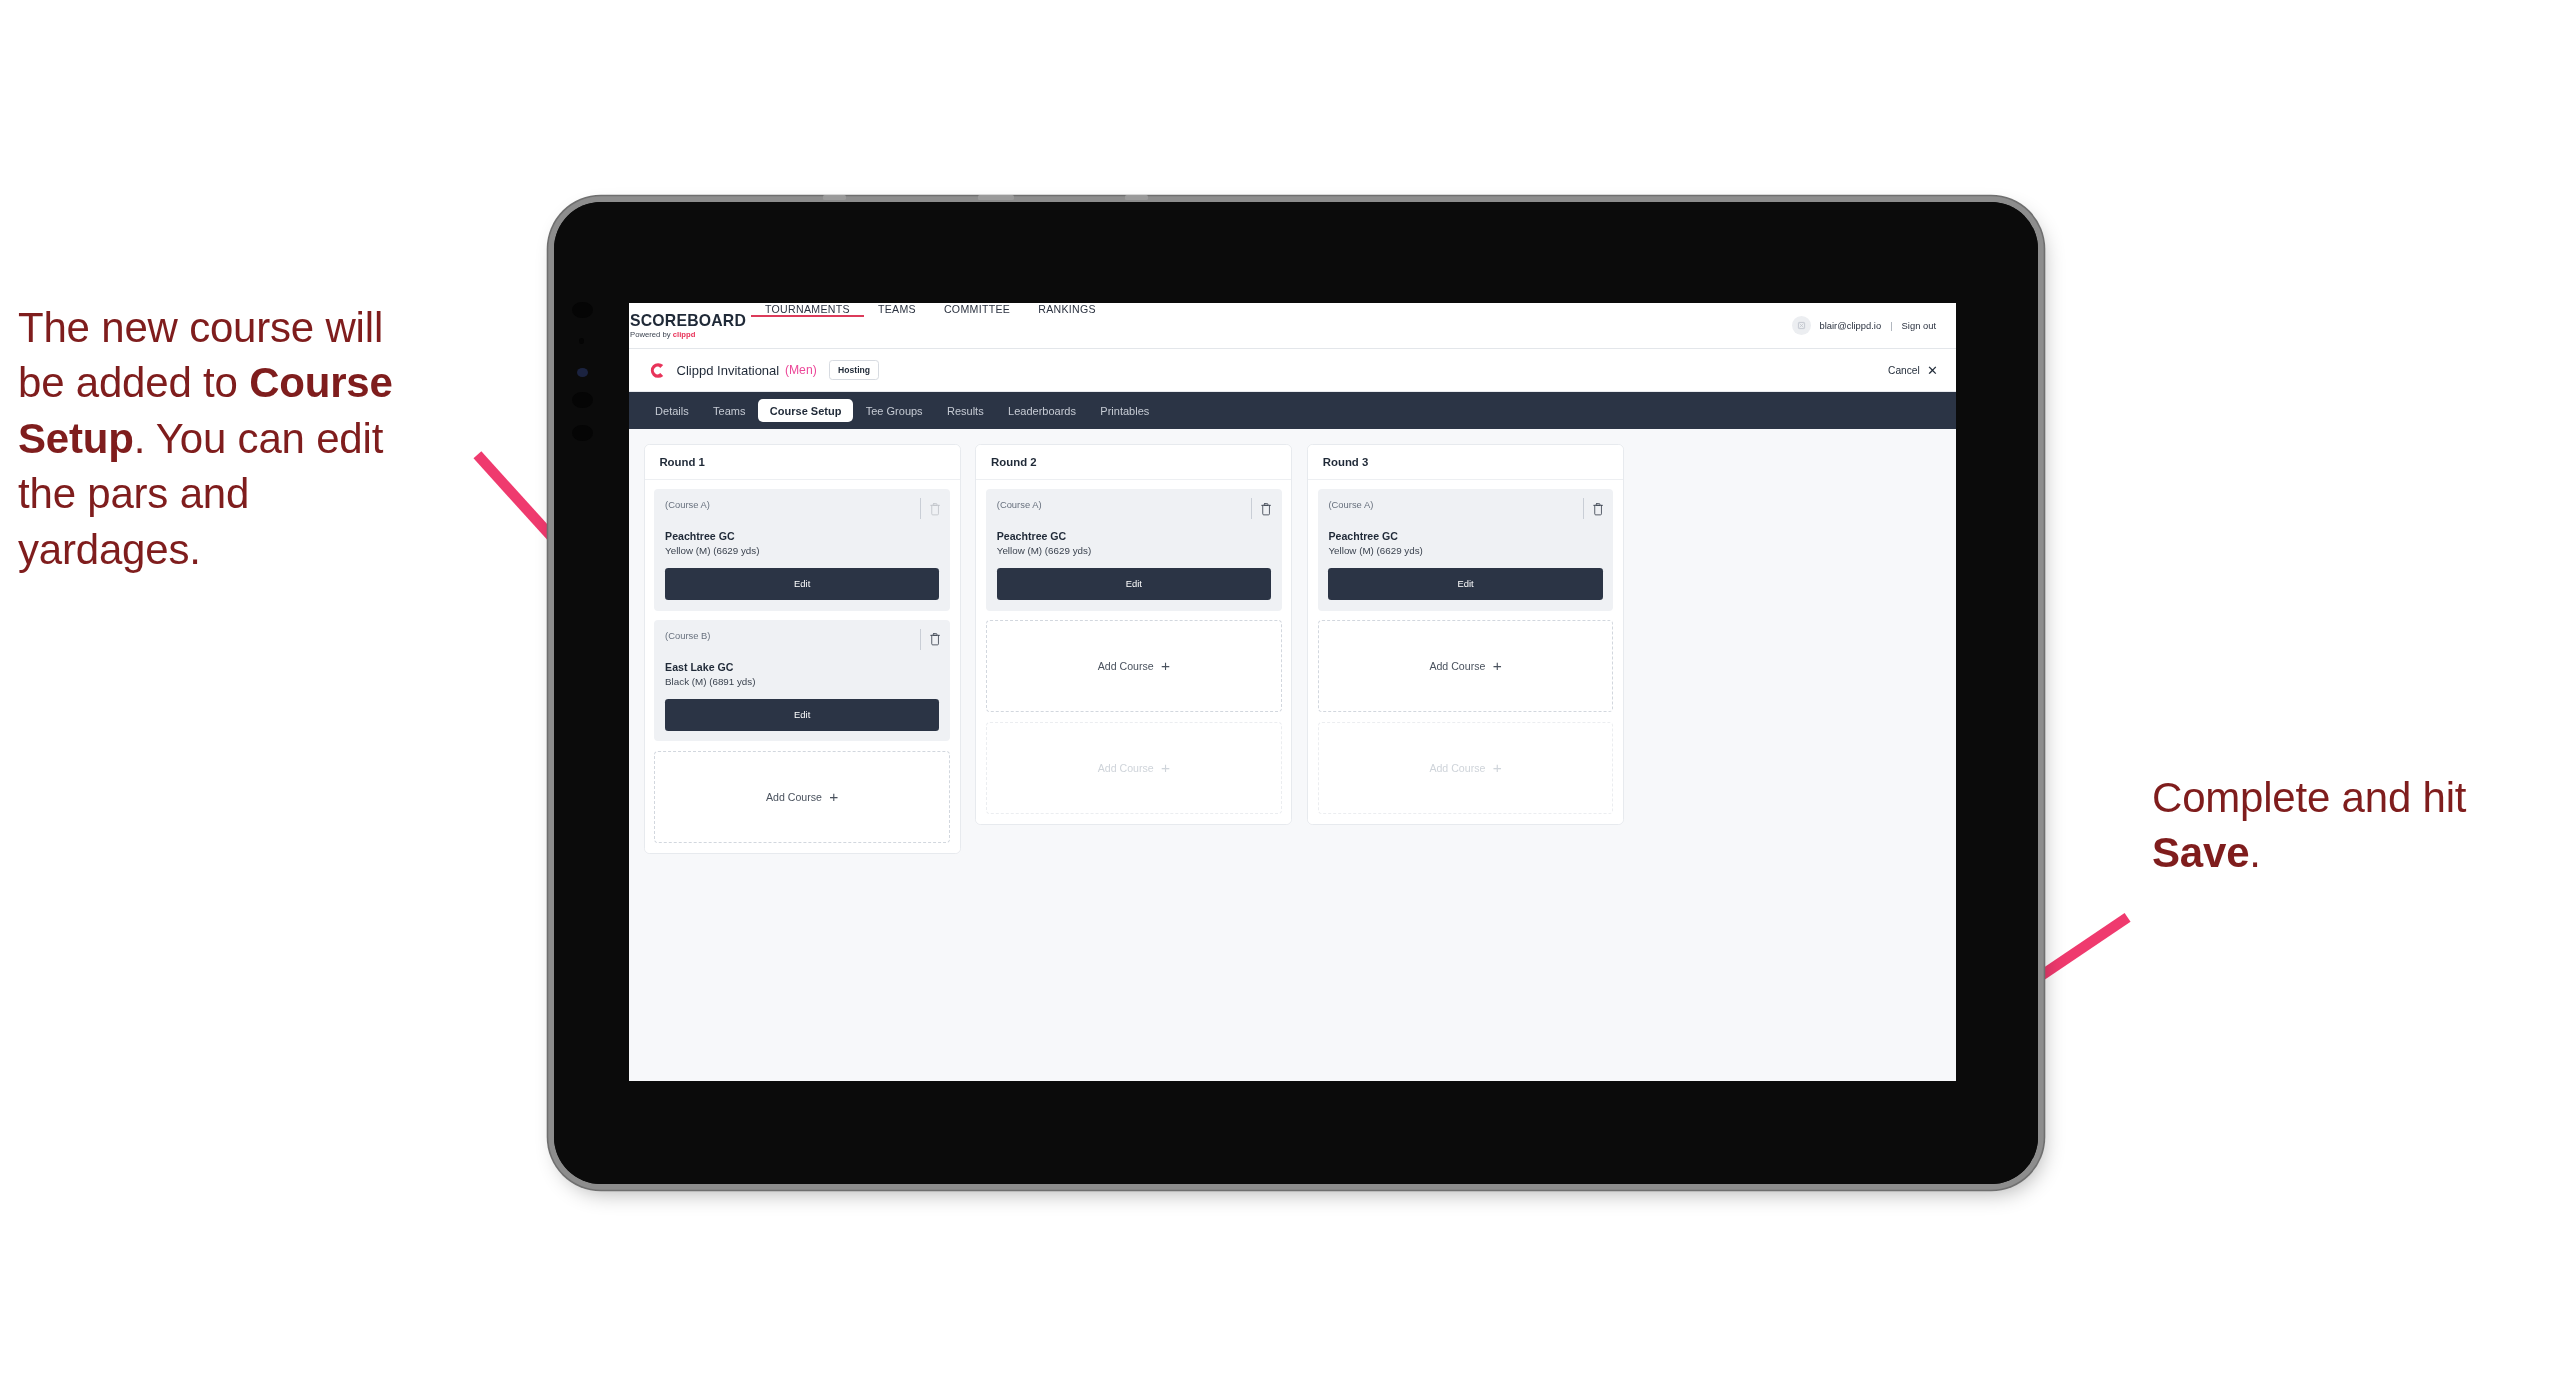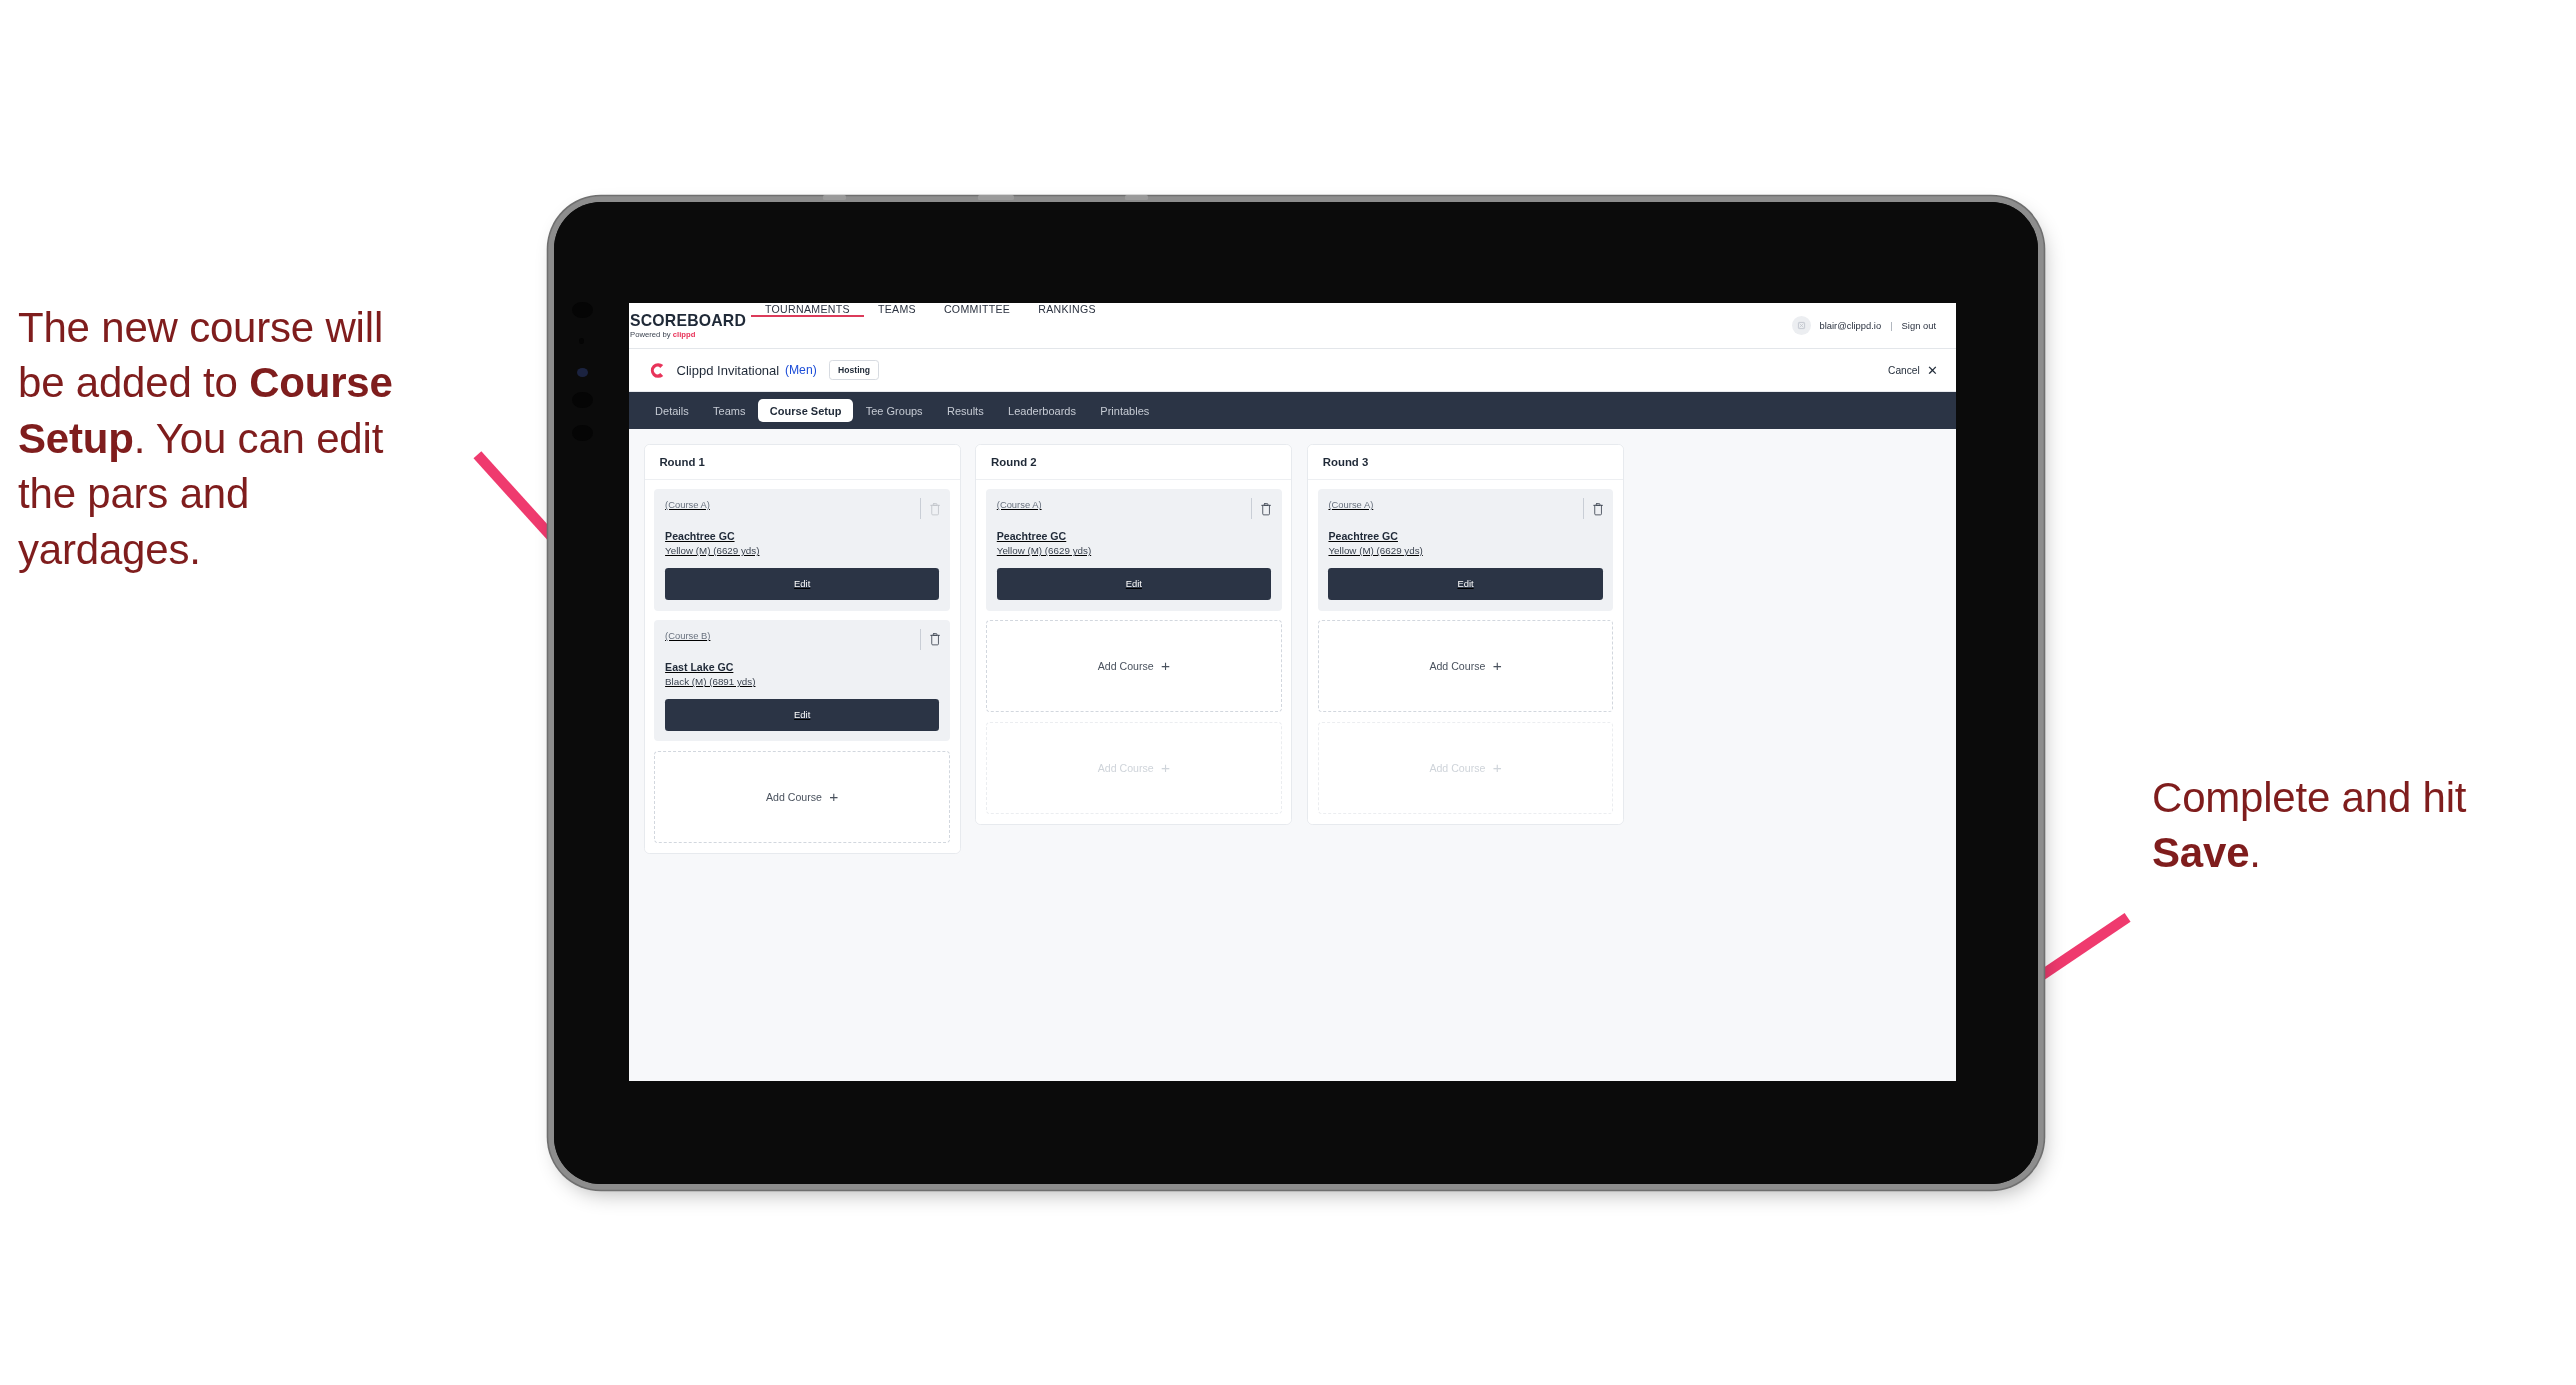--- a/index.html
+++ b/index.html
@@ -99,21 +99,21 @@
   #signout{font-size:9.4px;color:#2b3240;cursor:pointer;}
 
   
   #tourbar{
     height:42px;background:#ffffff;
     display:flex;align-items:center;padding:0 18px;
     border-bottom:0.8px solid #e8eaee;
   }
   #clogo{width:19px;height:19px;margin-right:10.6px;flex:none;}
   #tourname{font-size:13px;color:#1f2937;font-weight:400;}
-  #tourgender{font-size:12.2px;color:#1d4ed8;margin-left:5.7px;}
+  #tourgender{font-size:12.2px;color:#ec4899;margin-left:5.7px;}
   #hosting{
     margin-left:12.2px;border:0.8px solid #d7dbe1;border-radius:3.3px;
     padding:4.1px 8.2px;font-size:8.6px;font-weight:700;color:#1f2937;
     background:#fff;cursor:pointer;
   }
   #cancelbtn{
     margin-left:auto;display:flex;align-items:center;gap:7.3px;
     font-size:10.2px;color:#1f2937;cursor:pointer;
   }
   #cancel-x{font-size:13px;line-height:1;}
@@ -142,21 +142,21 @@
   }
   .round-head{
     padding:11.4px 14.7px 10.6px 14.7px;
     font-size:11.4px;font-weight:700;color:#1f2937;
     border-bottom:0.8px solid #edeff2;
     background:#ffffff;
   }
   .round-body{padding:9.8px;display:flex;flex-direction:column;gap:9.8px;background:#fff;}
 
   .course-card{
-    background:#eff1f4;border-radius:4.1px;padding:9.8px 10.6px 10.6px 10.6px;position:relative;text-decoration:underline;
+    background:#eff1f4;border-radius:4.1px;padding:9.8px 10.6px 10.6px 10.6px;position:relative;
   }
   .course-label{font-size:9.4px;color:#67707d;line-height:1.25;}
   .course-name{font-size:10.6px;font-weight:700;color:#1f2937;margin-top:19px;line-height:1.3;}
   .course-tee{font-size:9.8px;color:#3b434f;margin-top:1.6px;line-height:1.3;}
   .card-actions{
     position:absolute;top:9px;right:9px;display:flex;align-items:center;gap:8.2px;
   }
   .vdivider{width:0.8px;height:20.4px;background:#c9ced6;}
   .trash{width:12.2px;height:14px;cursor:pointer;}
   .trash.faded{opacity:0.26;}

